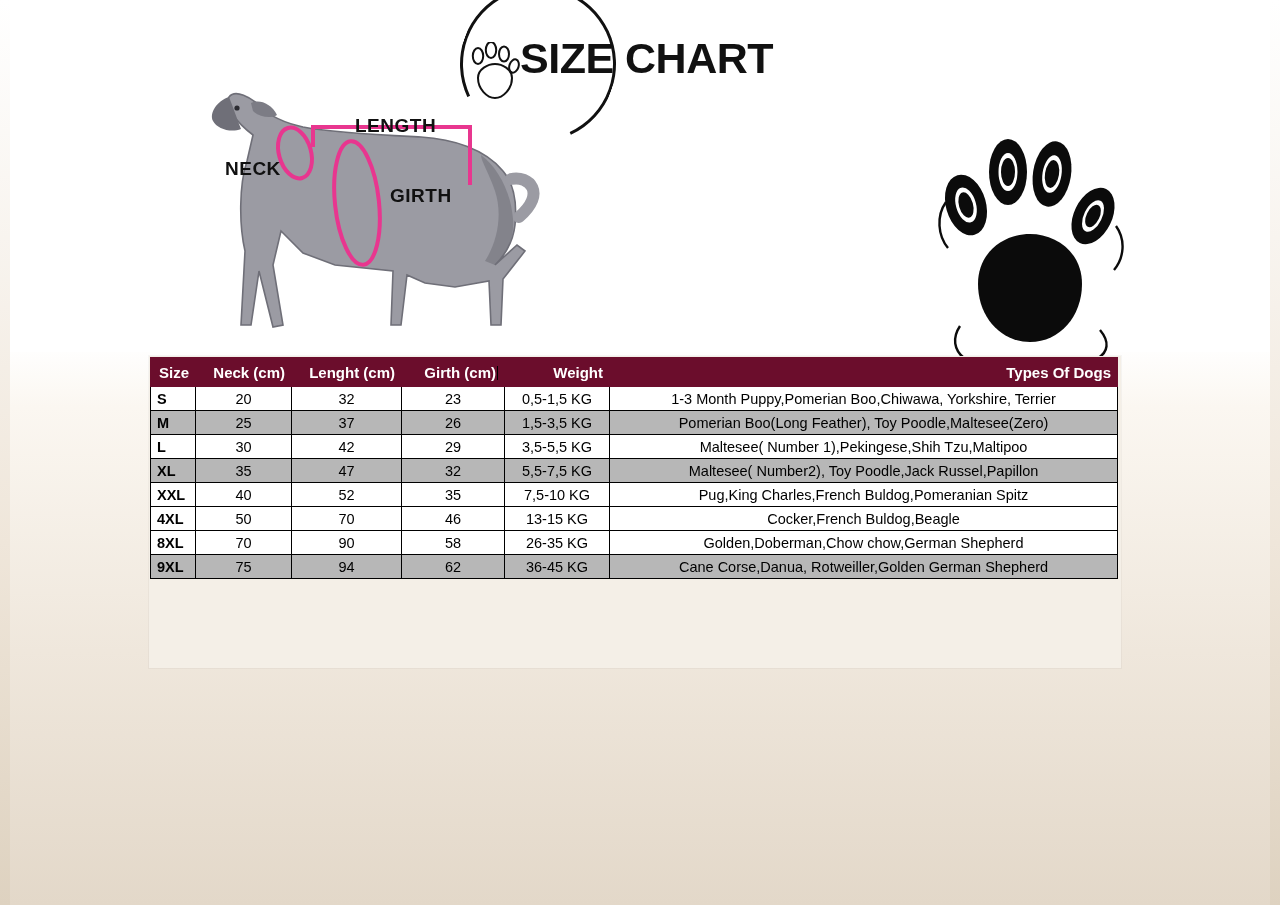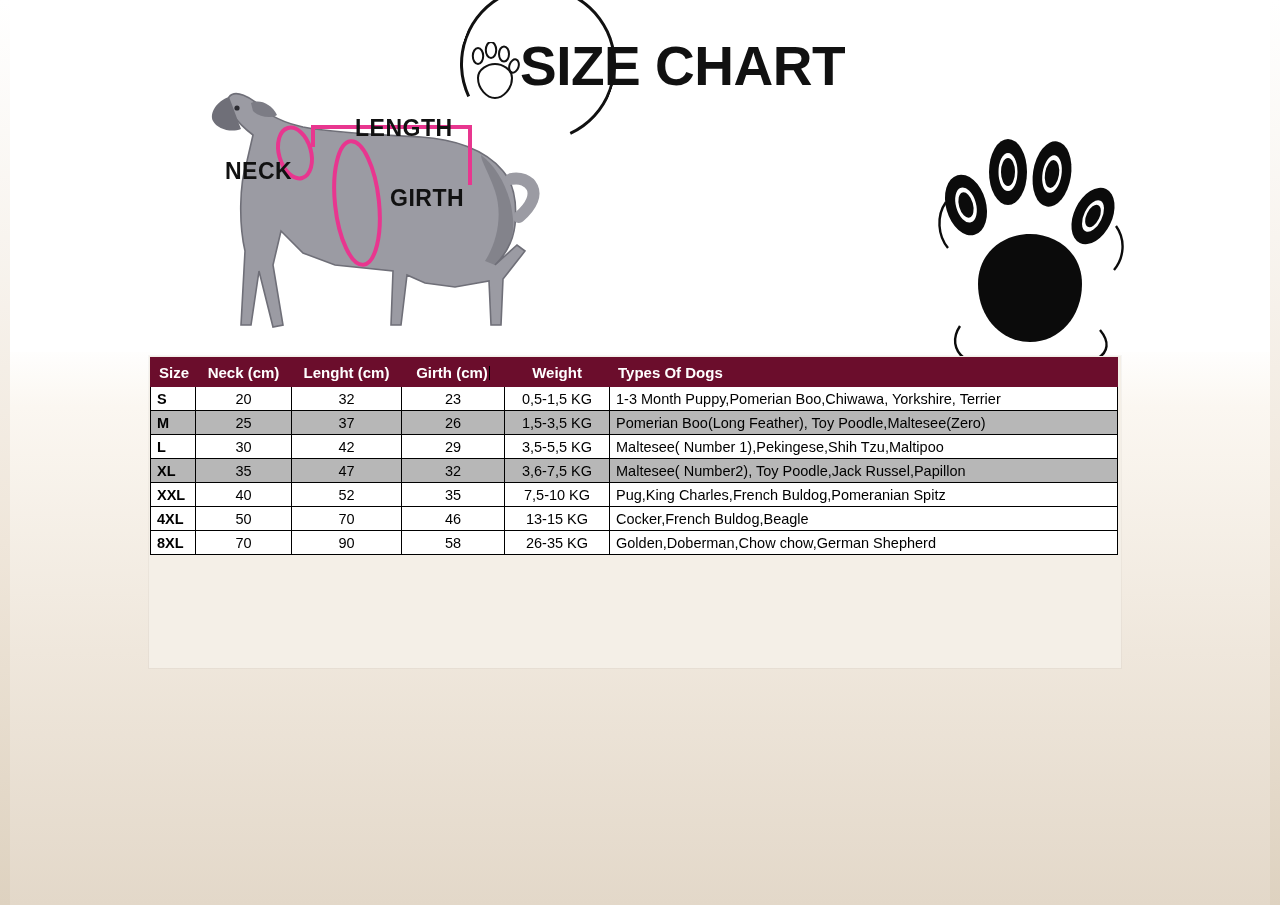--- a/index.html
+++ b/index.html
@@ -56,21 +56,21 @@
     height: 150px;
     border: 3px solid #111;
     border-radius: 50%;
     border-bottom-color: transparent;
     transform: rotate(20deg);
   }
   .title-text {
     position: absolute;
     left: 65px;
     top: 34px;
-    font-size: 55px;
+    font-size: 43px;
     font-weight: bold;
     letter-spacing: -0.5px;
     color: #111;
     font-family: "Liberation Sans", sans-serif;
     white-space: nowrap;
   }
   .title-paw {
     position: absolute;
     left: 10px;
     top: 42px;
@@ -82,21 +82,21 @@
   .dog-wrap {
     position: absolute;
     left: 185px;
     top: 75px;
     width: 370px;
     height: 285px;
   }
   .label {
     position: absolute;
     font-weight: bold;
-    font-size: 23px;
+    font-size: 19px;
     color: #111;
     font-family: "Liberation Sans", sans-serif;
     letter-spacing: 0.5px;
   }
   .lbl-length { left: 170px; top: 40px; }
   .lbl-neck   { left: 40px;  top: 83px; }
   .lbl-girth  { left: 205px; top: 110px; }
 
   
   .big-paw {
@@ -127,38 +127,38 @@
     color: #000;
     background: #fff;
   }
   table.size-chart th {
     background: #6b0d2c;
     color: #ffffff;
     font-weight: bold;
     font-size: 15px;
     padding: 4px 6px;
     border: 1px solid #6b0d2c;
-    text-align: center;
+    text-align: right;
     height: 20px;
   }
-  table.size-chart th.left-al { text-align: left; padding-left: 8px; }
+  table.size-chart th.left-al { text-align: right; padding-left: 8px; }
   table.size-chart td {
     border: 1px solid #000;
     padding: 2px 6px;
     height: 19px;
     text-align: center;
     white-space: nowrap;
   }
   table.size-chart td.size-col {
     text-align: left;
     font-weight: bold;
     padding-left: 6px;
   }
   table.size-chart td.types-col {
-    text-align: left;
+    text-align: center;
     padding-left: 6px;
   }
   tr.shaded td { background: #b7b7b7; }
   tr.plain td { background: #ffffff; }
 
   col.c-size   { width: 45px; }
   col.c-neck   { width: 96px; }
   col.c-length { width: 110px; }
   col.c-girth  { width: 103px; }
   col.c-weight { width: 105px; }
@@ -303,21 +303,21 @@
           <td>42</td>
           <td>29</td>
           <td>3,5-5,5 KG</td>
           <td class="types-col">Maltesee( Number 1),Pekingese,Shih Tzu,Maltipoo</td>
         </tr>
         <tr class="shaded">
           <td class="size-col">XL</td>
           <td>35</td>
           <td>47</td>
           <td>32</td>
-          <td>3,6-7,5 KG</td>
+          <td>5,5-7,5 KG</td>
           <td class="types-col">Maltesee( Number2), Toy Poodle,Jack Russel,Papillon</td>
         </tr>
         <tr class="plain">
           <td class="size-col">XXL</td>
           <td>40</td>
           <td>52</td>
           <td>35</td>
           <td>7,5-10 KG</td>
           <td class="types-col">Pug,King Charles,French Buldog,Pomeranian Spitz</td>
         </tr>
@@ -330,15 +330,23 @@
           <td class="types-col">Cocker,French Buldog,Beagle</td>
         </tr>
         <tr class="plain">
           <td class="size-col">8XL</td>
           <td>70</td>
           <td>90</td>
           <td>58</td>
           <td>26-35 KG</td>
           <td class="types-col">Golden,Doberman,Chow chow,German Shepherd</td>
         </tr>
+        <tr class="shaded">
+          <td class="size-col">9XL</td>
+          <td>75</td>
+          <td>94</td>
+          <td>62</td>
+          <td>36-45 KG</td>
+          <td class="types-col">Cane Corse,Danua, Rotweiller,Golden German Shepherd</td>
+        </tr>
       </tbody>
   </table>
 </div>
 
 </body></html>

